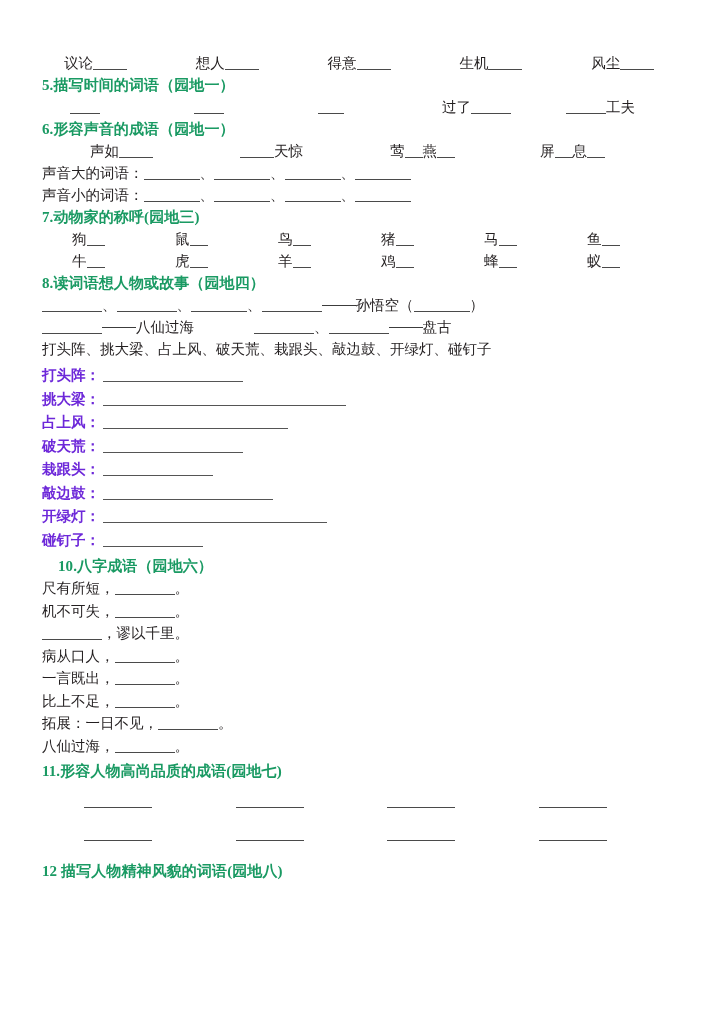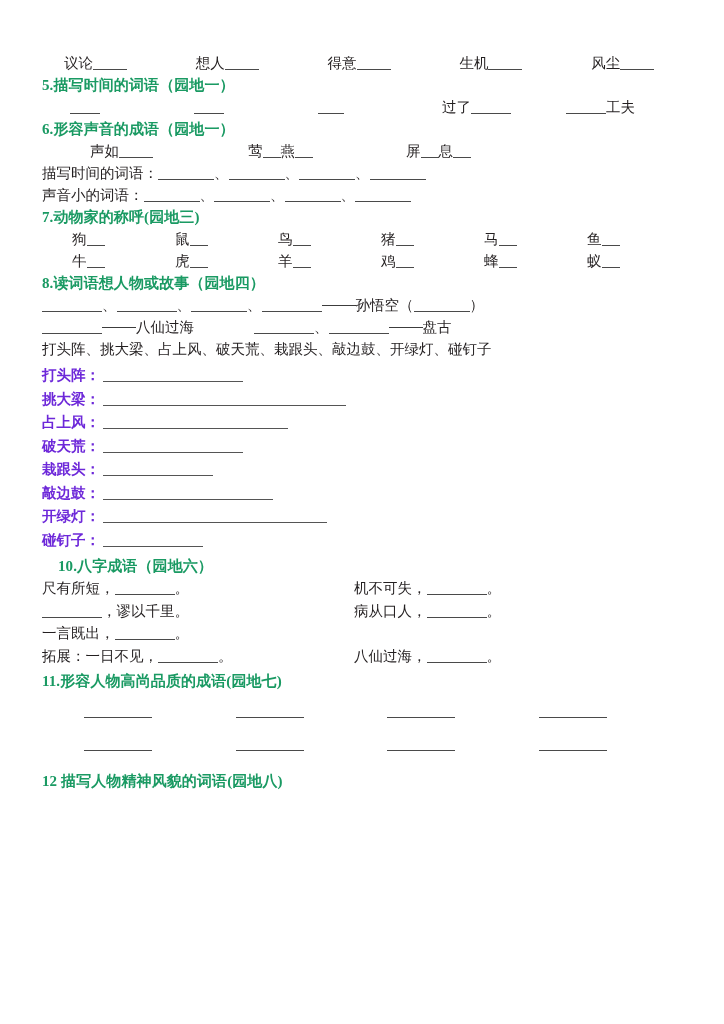--- a/index.html
+++ b/index.html
@@ -101,20 +101,21 @@
     height: 13px;
     vertical-align: -2px;
     margin-left: 3px;
   }
 
   
   .twocol {
     display: flex;
     font-size: 14.5px;
     line-height: 22.5px;
+    flex-direction: column;
   }
   .twocol .left { width: 312px; white-space: nowrap; }
   .twocol .right { white-space: nowrap; }
 
   
   .blank-grid-row {
     display: flex;
     line-height: 24px;
     padding-left: 42px;
   }
@@ -149,25 +150,26 @@
       <span class="cell"><span class="bl w30"></span></span>
       <span class="cell"><span class="bl w30"></span></span>
       <span class="cell"><span class="bl w26"></span></span>
       <span class="cell"><span>过了</span><span class="bl w40"></span></span>
       <span class="cell"><span class="bl w40"></span><span>工夫</span></span>
     </div>
 
     <div class="heading">6.形容声音的成语（园地一）</div>
     <div class="cols c4" style="padding-left:48px;">
       <span class="cell"><span>声如</span><span class="bl w34"></span></span>
+      <span class="cell"><span class="bl w34"></span><span>天惊</span></span>
       <span class="cell"><span>莺</span><span class="bl w18"></span><span>燕</span><span class="bl w18"></span></span>
       <span class="cell"><span>屏</span><span class="bl w18"></span><span>息</span><span class="bl w18"></span></span>
     </div>
     <div class="row">
-      <span>描写时间的词语：</span><span class="bl w56"></span><span>、</span><span class="bl w56"></span><span>、</span><span class="bl w56"></span><span>、</span><span class="bl w56"></span>
+      <span>声音大的词语：</span><span class="bl w56"></span><span>、</span><span class="bl w56"></span><span>、</span><span class="bl w56"></span><span>、</span><span class="bl w56"></span>
     </div>
     <div class="row">
       <span>声音小的词语：</span><span class="bl w56"></span><span>、</span><span class="bl w56"></span><span>、</span><span class="bl w56"></span><span>、</span><span class="bl w56"></span>
     </div>
 
     <div class="heading">7.动物家的称呼(园地三)</div>
     <div class="cols c6" style="padding-left:30px;">
       <span class="cell"><span>狗</span><span class="bl w18"></span></span>
       <span class="cell"><span>鼠</span><span class="bl w18"></span></span>
       <span class="cell"><span>鸟</span><span class="bl w18"></span></span>
@@ -224,20 +226,21 @@
     <div class="twocol">
       <span class="left"><span>尺有所短，</span><span class="bl w60"></span><span>。</span></span>
       <span class="right"><span>机不可失，</span><span class="bl w60"></span><span>。</span></span>
     </div>
     <div class="twocol">
       <span class="left"><span></span><span class="bl w60"></span><span>，谬以千里。</span></span>
       <span class="right"><span>病从口人，</span><span class="bl w60"></span><span>。</span></span>
     </div>
     <div class="twocol">
       <span class="left"><span>一言既出，</span><span class="bl w60"></span><span>。</span></span>
+      <span class="right"><span>比上不足，</span><span class="bl w60"></span><span>。</span></span>
     </div>
     <div class="twocol">
       <span class="left"><span>拓展：一日不见，</span><span class="bl w60"></span><span>。</span></span>
       <span class="right"><span>八仙过海，</span><span class="bl w60"></span><span>。</span></span>
     </div>
 
     <div class="heading" style="margin-top:3px;">11.形容人物高尚品质的成语(园地七)</div>
     <div class="gap-md"></div>
     <div class="blank-grid-row">
       <span class="gcell"><span class="gline"></span></span>

